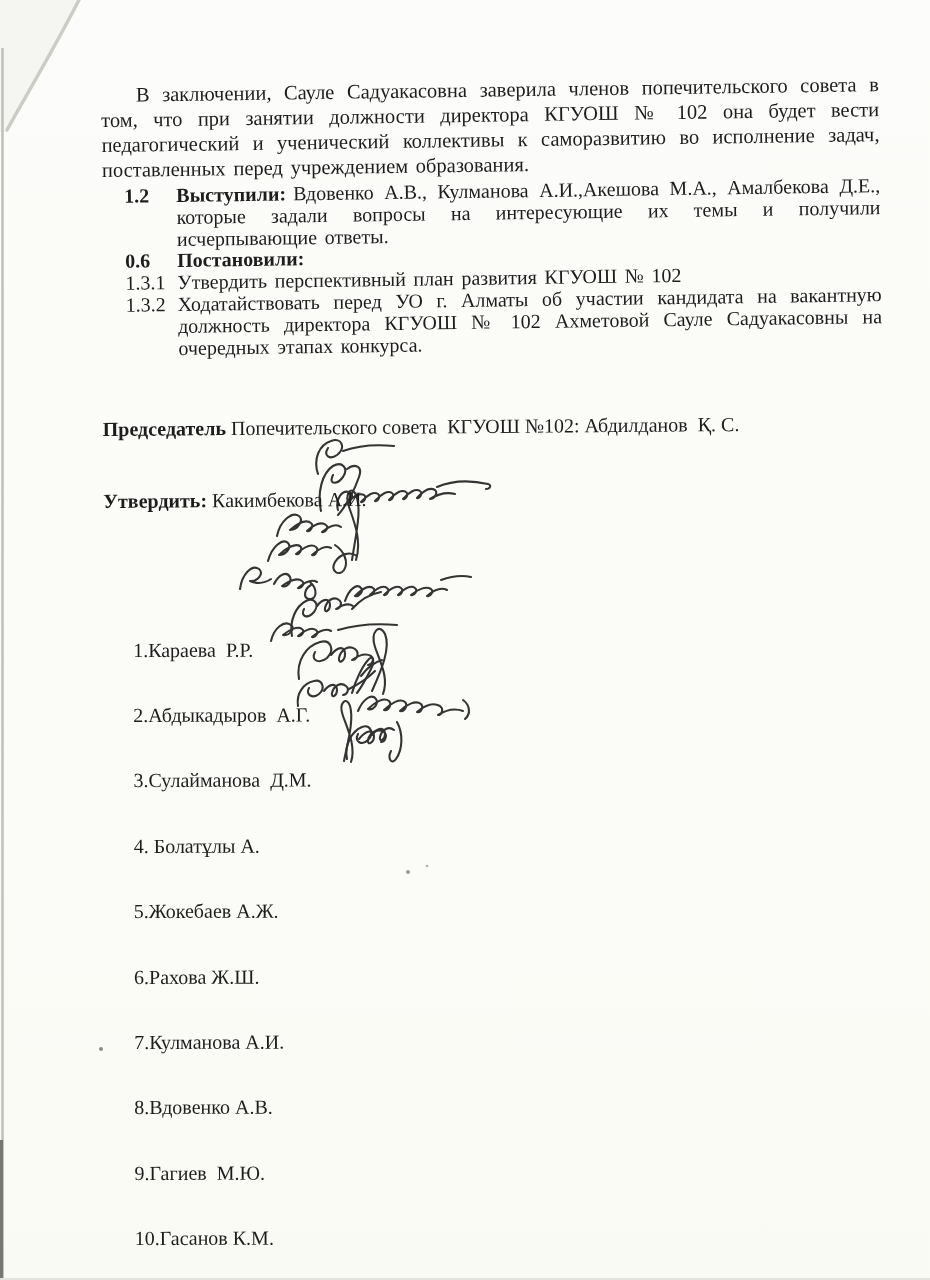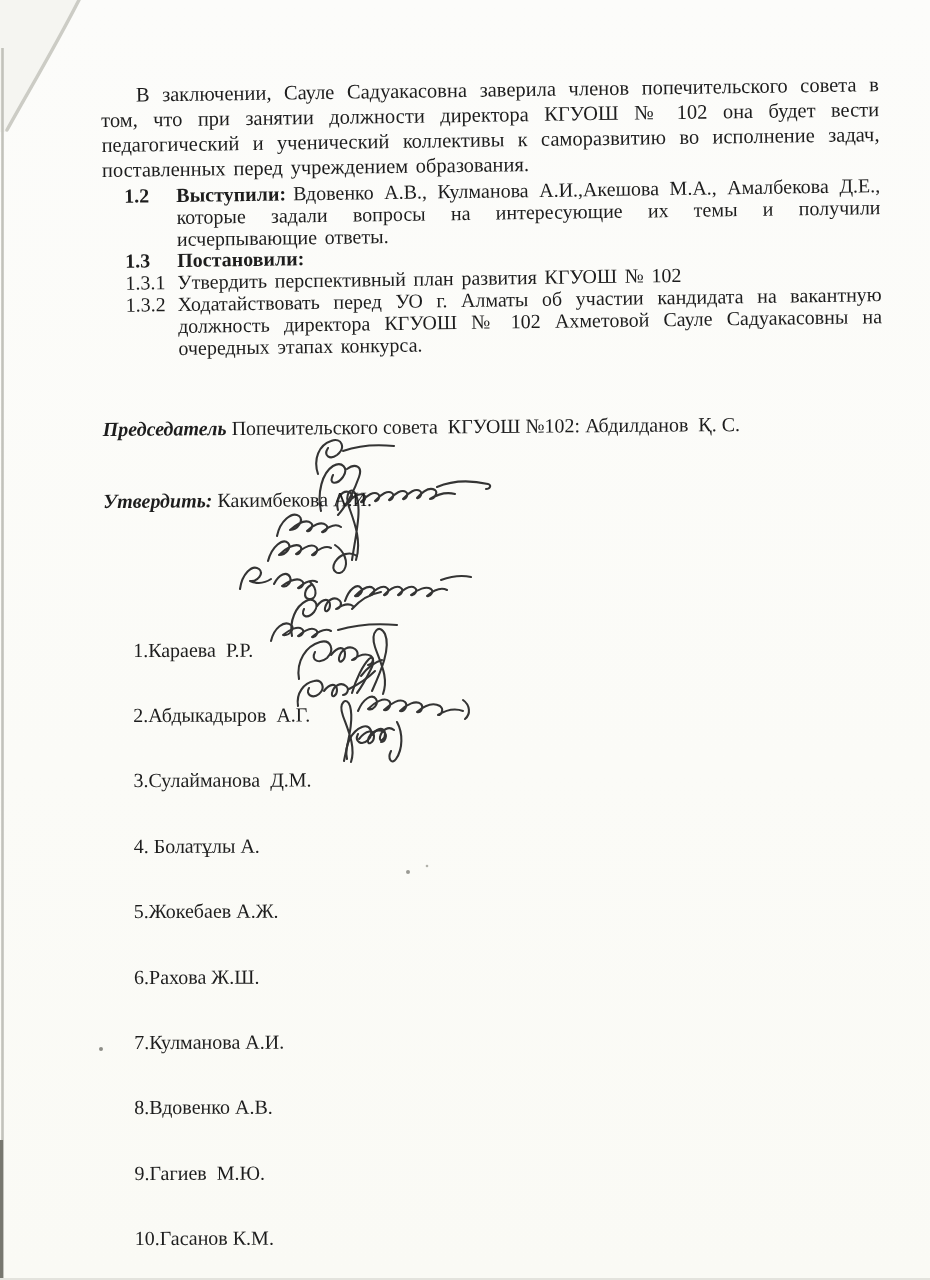--- a/index.html
+++ b/index.html
@@ -26,21 +26,21 @@
   .item .marker { flex:0 0 52px; }
   .item .itext { flex:1; text-align:justify; word-spacing:2.6px; }
   .bold { font-weight:bold; }
   .lbl { font-weight:bold; margin-right:7px; }
 
   .officials {
     margin-top:9px; font-size:20px; line-height:24px;
     transform:rotate(-0.45deg); transform-origin:0 50%;
     white-space:pre-wrap;
   }
-  .officials b { font-weight:bold;font-style:italic; }
+  .officials b { font-weight:bold; }
 
   .signers {
     margin-top:35px; margin-left:30px;
     font-size:20px; line-height:21.8px;
     white-space:pre-wrap;
     transform:rotate(-0.15deg); transform-origin:0 0;
   }
   .signer { height:21.8px; }
 </style>
 </head>
@@ -63,21 +63,21 @@
 
     <section class="block-a">
       <p class="para">В заключении, Сауле Садуакасовна заверила членов попечительского совета в том, что при занятии должности директора КГУОШ № 102 она будет вести педагогический и ученический коллективы к саморазвитию во исполнение задач, поставленных перед учреждением образования.</p>
 
       <div class="items">
         <div class="item">
           <span class="marker bold">1.2</span>
           <span class="itext"><b class="lbl">Выступили:</b><span>Вдовенко А.В., Кулманова А.И.,Акешова М.А., Амалбекова Д.Е., которые задали вопросы на интересующие их темы и получили исчерпывающие ответы.</span></span>
         </div>
         <div class="item">
-          <span class="marker bold">1.3</span>
+          <span class="marker bold">0.6</span>
           <span class="itext"><b class="lbl">Постановили:</b><span></span></span>
         </div>
         <div class="item">
           <span class="marker">1.3.1</span>
           <span class="itext"><span>Утвердить перспективный план развития КГУОШ № 102</span></span>
         </div>
         <div class="item">
           <span class="marker">1.3.2</span>
           <span class="itext"><span>Ходатайствовать перед УО г. Алматы об участии кандидата на вакантную должность директора КГУОШ № 102 Ахметовой Сауле Садуакасовны на очередных этапах конкурса.</span></span>
         </div>

